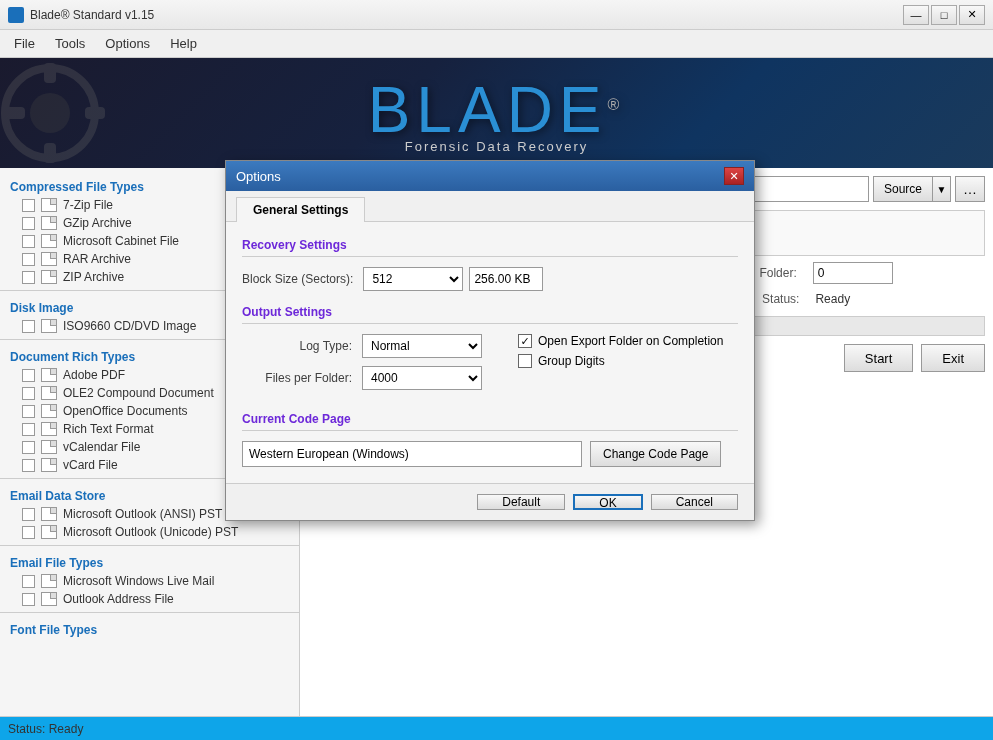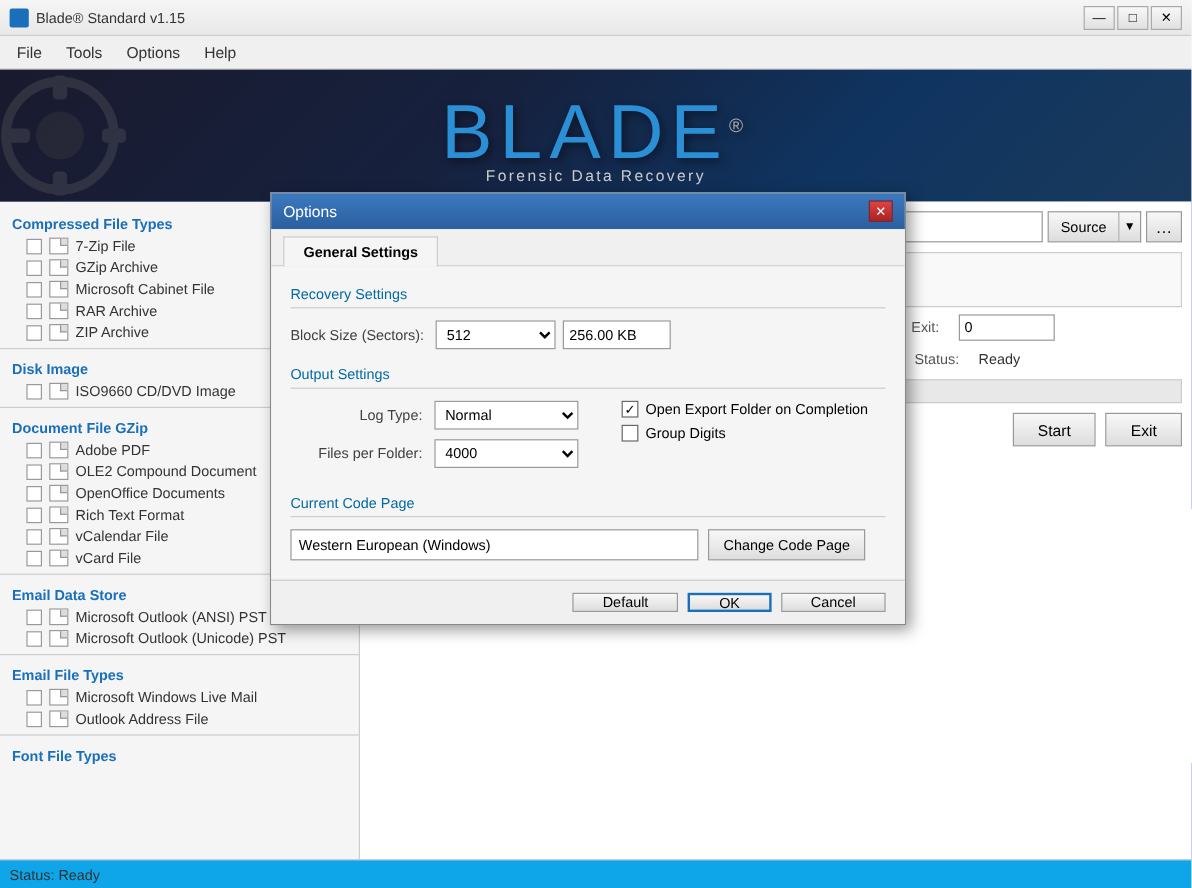--- a/index.html
+++ b/index.html
@@ -208,22 +208,22 @@
     }
     .dialog-tab.active { background: #f5f5f5; font-weight: bold; }
 
     .dialog-content {
       padding: 16px;
       background: #f5f5f5;
     }
 
     .section-title {
       font-size: 12px;
-      font-weight: normal;
-      color: #0369a1;
+      font-weight: bold;
+      color: #6d28d9;
       margin-bottom: 10px;
       padding-bottom: 4px;
       border-bottom: 1px solid #ccc;
     }
 
     .form-row {
       display: flex;
       align-items: center;
       margin-bottom: 8px;
     }
@@ -393,21 +393,21 @@
 
     <div class="sidebar-divider"></div>
     <div class="sidebar-section-header">Disk Image</div>
     <div class="sidebar-item">
       <span class="sidebar-checkbox"></span>
       <span class="sidebar-file-icon"></span>
       <span>ISO9660 CD/DVD Image</span>
     </div>
 
     <div class="sidebar-divider"></div>
-    <div class="sidebar-section-header">Document File GZip</div>
+    <div class="sidebar-section-header">Document Rich Types</div>
     <div class="sidebar-item">
       <span class="sidebar-checkbox"></span>
       <span class="sidebar-file-icon"></span>
       <span>Adobe PDF</span>
     </div>
     <div class="sidebar-item">
       <span class="sidebar-checkbox"></span>
       <span class="sidebar-file-icon"></span>
       <span>OLE2 Compound Document</span>
     </div>
@@ -477,21 +477,21 @@
       <div style="color:#333;margin-bottom:4px;">Group Ltd</div>
       <div style="color:#555;">(commended) 02\MMC(0xC300…</div>
     </div>
 
     <div style="display:flex;flex-direction:column;gap:4px;margin-bottom:6px;">
       <div style="display:flex;align-items:center;gap:16px;font-size:12px;">
         <span style="color:#555;">LBA:</span>
         <input style="width: 120px; height: 22px; border: 1px solid rgb(153, 153, 153); padding: 0px 4px; font-size: 12px;" type="text" value="0">
         <span style="color:#555;margin-left:20px;">Source Length:</span>
         <input style="width: 120px; height: 22px; border: 1px solid rgb(153, 153, 153); padding: 0px 4px; font-size: 12px;" type="text" value="0">
-        <span style="color:#555;margin-left:20px;">Exit:</span>
+        <span style="color:#555;margin-left:20px;">Folder:</span>
         <input style="width: 80px; height: 22px; border: 1px solid rgb(153, 153, 153); padding: 0px 4px; font-size: 12px;" type="text" value="0">
       </div>
       <div style="display:flex;align-items:center;gap:16px;font-size:12px;">
         <span style="color:#555;">Possible:</span>
         <input style="width: 120px; height: 22px; border: 1px solid rgb(153, 153, 153); padding: 0px 4px; font-size: 12px;" type="text" value="0">
         <span style="color:#555;margin-left:20px;">Recovered:</span>
         <input style="width: 120px; height: 22px; border: 1px solid rgb(153, 153, 153); padding: 0px 4px; font-size: 12px;" type="text" value="0">
         <span style="color:#555;margin-left:20px;">Status:</span>
         <span style="color:#333;">Ready</span>
       </div>
@@ -525,21 +525,21 @@
     <div class="section-title">Recovery Settings</div>
 
     <div class="form-row">
       <span class="form-label">Block Size (Sectors):</span>
       <select class="form-control-select" style="width:100px;">
         <option>512</option>
         <option>1024</option>
         <option>2048</option>
         <option>4096</option>
       </select>
-      <input class="form-control-input" type="text" value="256.00 KB" style="width: 90px; margin-left: 6px;">
+      <input class="form-control-input" type="text" value="256.00 KB" style="width: 74px; margin-left: 6px;">
     </div>
 
     <div class="section-title" style="margin-top:14px;">Output Settings</div>
 
     <div class="two-col">
       <div class="col-left">
         <div class="form-row">
           <span class="form-label">Log Type:</span>
           <select class="form-control-select" style="width:120px;">
             <option>Normal</option>

